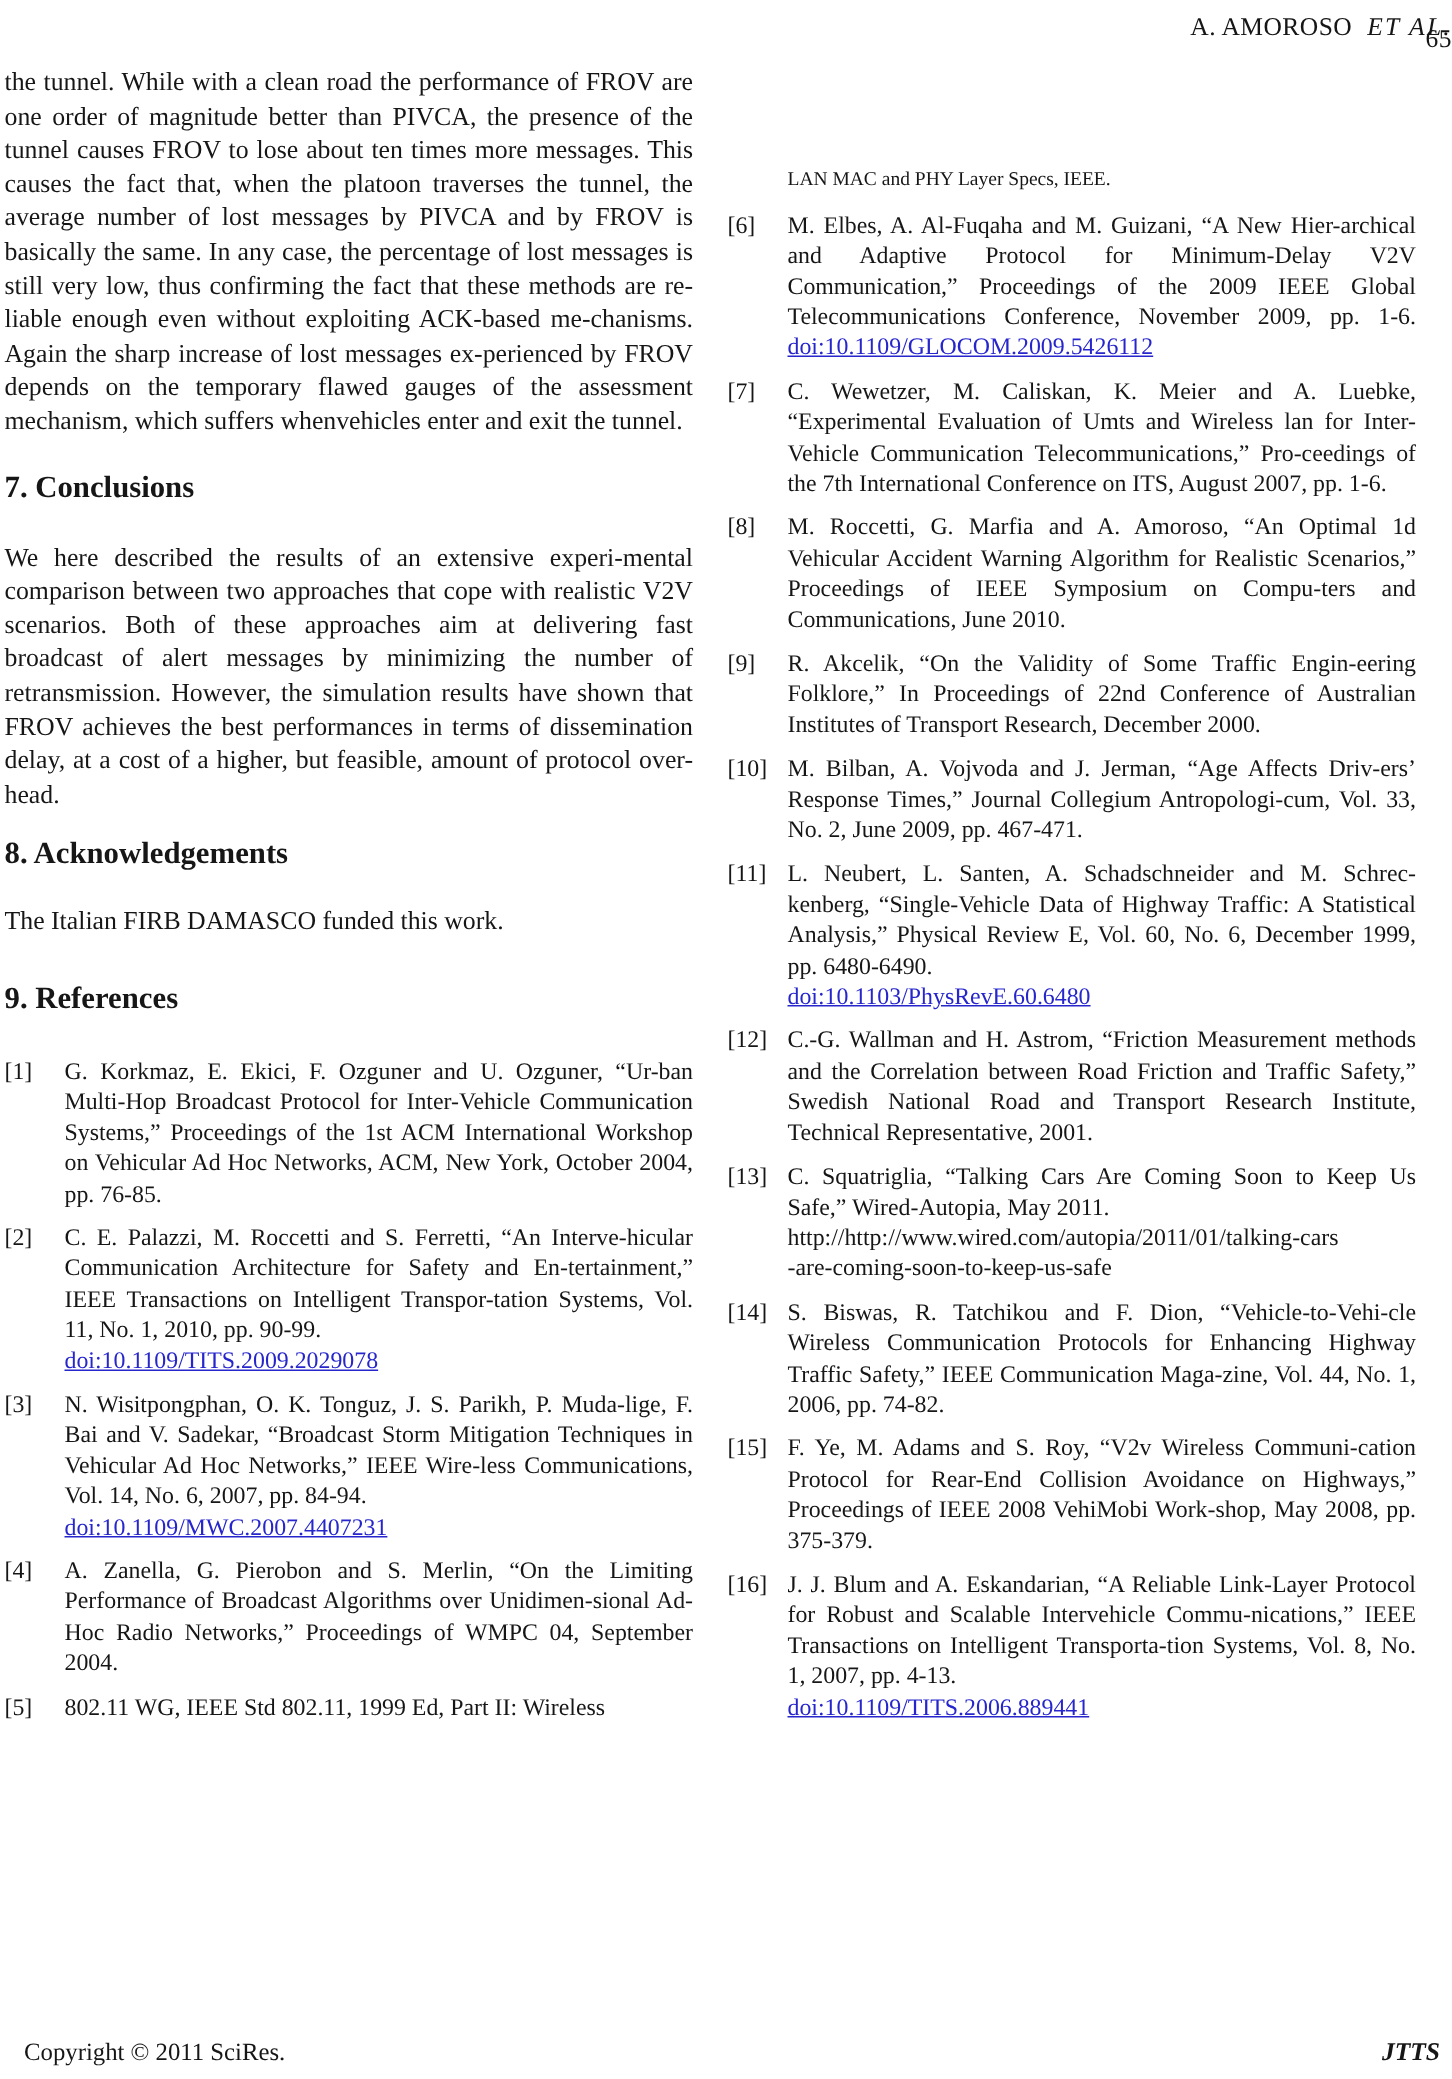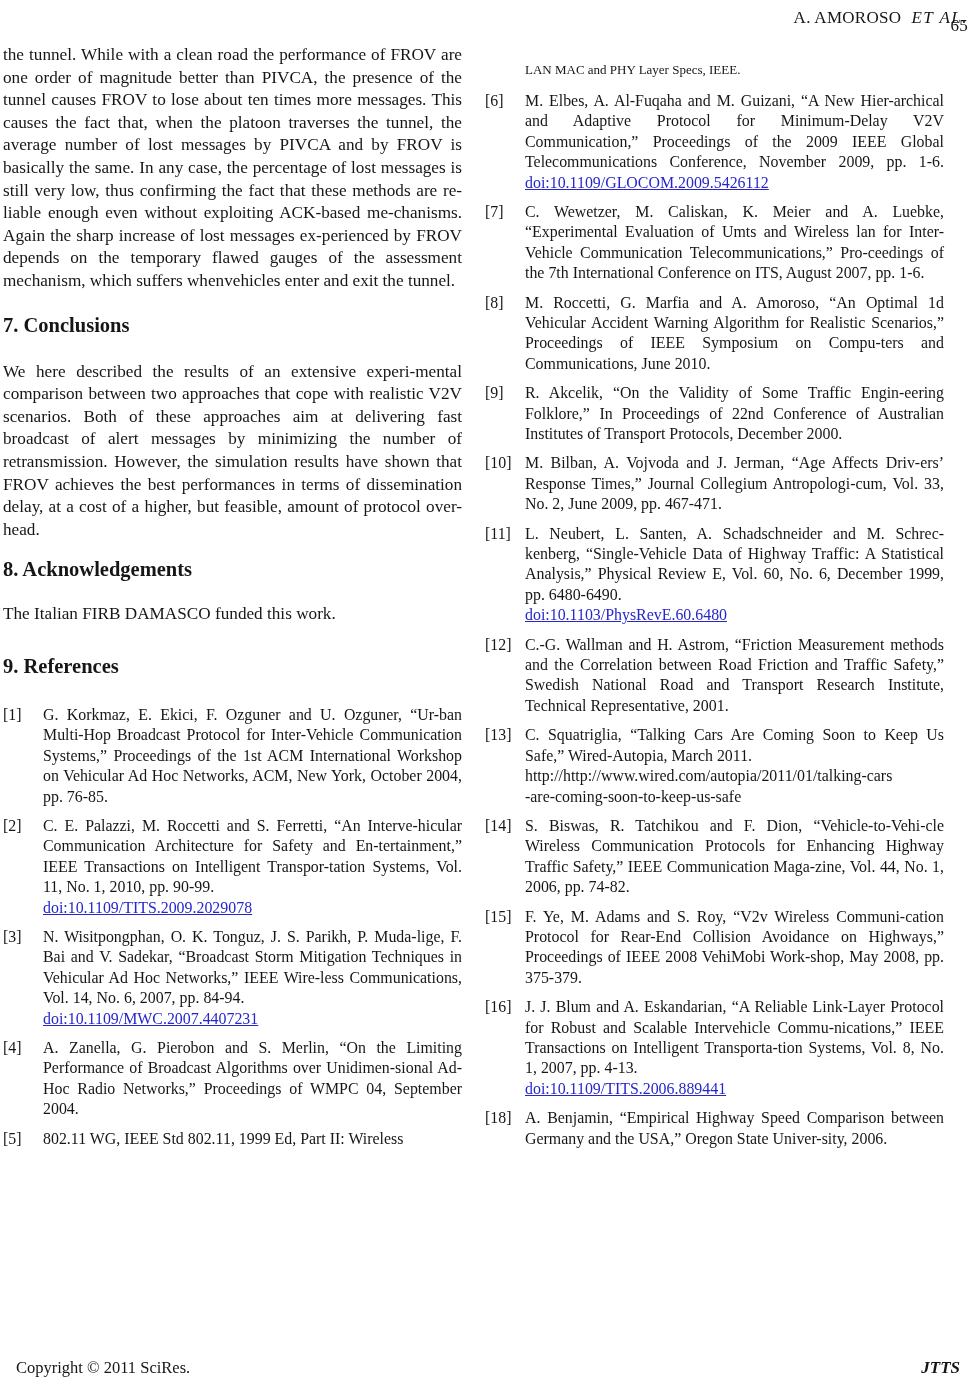--- a/index.html
+++ b/index.html
@@ -85,29 +85,28 @@
     </div>
 
     <div class="col">
       <div class="ref ref-cont">
         <span class="ref-text">LAN MAC and PHY Layer Specs, IEEE.</span>
       </div>
       <div class="refs" id="refs-right">
           <div class="ref"><span class="ref-label">[6]</span><span class="ref-text"><span class="rm">M. Elbes, A. Al-Fuqaha and M. Guizani, “A New Hier-archical and Adaptive Protocol for Minimum-Delay V2V Communication,” </span><span class="it">Proceedings of the </span><span class="rm">2009 </span><span class="it">IEEE Global Telecommunications Conference</span><span class="rm">, November 2009, pp. 1-6. </span><a href="#" class="doi-link" style="color: rgb(38, 38, 204);">doi:10.1109/GLOCOM.2009.5426112</a></span></div>
           <div class="ref"><span class="ref-label">[7]</span><span class="ref-text"><span class="rm">C. Wewetzer, M. Caliskan, K. Meier and A. Luebke, “Experimental Evaluation of Umts and Wireless lan for Inter-Vehicle Communication Telecommunications,” </span><span class="it">Pro-ceedings of the 7th International Conference on ITS</span><span class="rm">, August 2007, pp. 1-6.</span></span></div>
           <div class="ref"><span class="ref-label">[8]</span><span class="ref-text"><span class="rm">M. Roccetti, G. Marfia and A. Amoroso, “An Optimal 1d Vehicular Accident Warning Algorithm for Realistic Scenarios,” </span><span class="it">Proceedings of IEEE Symposium on Compu-ters and Communications</span><span class="rm">, June 2010.</span></span></div>
-          <div class="ref"><span class="ref-label">[9]</span><span class="ref-text"><span class="rm">R. Akcelik, “On the Validity of Some Traffic Engin-eering Folklore,” </span><span class="it">In Proceedings of 22nd Conference of Australian Institutes of Transport Protocols</span><span class="rm">, December 2000.</span></span></div>
+          <div class="ref"><span class="ref-label">[9]</span><span class="ref-text"><span class="rm">R. Akcelik, “On the Validity of Some Traffic Engin-eering Folklore,” </span><span class="it">In Proceedings of 22nd Conference of Australian Institutes of Transport Research</span><span class="rm">, December 2000.</span></span></div>
           <div class="ref"><span class="ref-label">[10]</span><span class="ref-text"><span class="rm">M. Bilban, A. Vojvoda and J. Jerman, “Age Affects Driv-ers’ Response Times,” </span><span class="it">Journal Collegium Antropologi-cum</span><span class="rm">, Vol. 33, No. 2, June 2009, pp. 467-471.</span></span></div>
           <div class="ref"><span class="ref-label">[11]</span><span class="ref-text"><span class="rm">L. Neubert, L. Santen, A. Schadschneider and M. Schrec-kenberg, “Single-Vehicle Data of Highway Traffic: A Statistical Analysis,” </span><span class="it">Physical Review E</span><span class="rm">, Vol. 60, No. 6, December 1999, pp. 6480-6490.</span><br><a href="#" class="doi-link" style="color: rgb(38, 38, 204);">doi:10.1103/PhysRevE.60.6480</a></span></div>
           <div class="ref"><span class="ref-label">[12]</span><span class="ref-text"><span class="rm">C.-G. Wallman and H. Astrom, “Friction Measurement methods and the Correlation between Road Friction and Traffic Safety,” Swedish National Road and Transport Research Institute, Technical Representative, 2001.</span></span></div>
-          <div class="ref"><span class="ref-label">[13]</span><span class="ref-text"><span class="rm">C. Squatriglia, “Talking Cars Are Coming Soon to Keep Us Safe,” Wired-Autopia, March 2011.</span><br><span class="rm">http://http://www.wired.com/autopia/2011/01/talking-cars</span><br><span class="rm">-are-coming-soon-to-keep-us-safe</span></span></div>
+          <div class="ref"><span class="ref-label">[13]</span><span class="ref-text"><span class="rm">C. Squatriglia, “Talking Cars Are Coming Soon to Keep Us Safe,” Wired-Autopia, May 2011.</span><br><span class="rm">http://http://www.wired.com/autopia/2011/01/talking-cars</span><br><span class="rm">-are-coming-soon-to-keep-us-safe</span></span></div>
           <div class="ref"><span class="ref-label">[14]</span><span class="ref-text"><span class="rm">S. Biswas, R. Tatchikou and F. Dion, “Vehicle-to-Vehi-cle Wireless Communication Protocols for Enhancing Highway Traffic Safety,” </span><span class="it">IEEE Communication Maga-zine</span><span class="rm">, Vol. 44, No. 1, 2006, pp. 74-82.</span></span></div>
           <div class="ref"><span class="ref-label">[15]</span><span class="ref-text"><span class="rm">F. Ye, M. Adams and S. Roy, “V2v Wireless Communi-cation Protocol for Rear-End Collision Avoidance on Highways,” </span><span class="it">Proceedings of IEEE </span><span class="rm">2008 </span><span class="it">VehiMobi Work-shop</span><span class="rm">, May 2008, pp. 375-379.</span></span></div>
           <div class="ref"><span class="ref-label">[16]</span><span class="ref-text"><span class="rm">J. J. Blum and A. Eskandarian, “A Reliable Link-Layer Protocol for Robust and Scalable Intervehicle Commu-nications,” </span><span class="it">IEEE Transactions on Intelligent Transporta-tion Systems</span><span class="rm">, Vol. 8, No. 1, 2007, pp. 4-13.</span><br><a href="#" class="doi-link" style="color: rgb(38, 38, 204);">doi:10.1109/TITS.2006.889441</a></span></div>
-          <div class="ref"><span class="ref-label">[18]</span><span class="ref-text"><span class="rm">A. Benjamin, “Empirical Highway Speed Comparison between Germany and the USA,” Oregon State Univer-sity, 2006.</span></span></div>
         </div>
     </div>
 
   </div>
 
   <div class="footer">
     <span>Copyright © 2011 SciRes.</span>
     <span class="journal">JTTS</span>
   </div>
 

